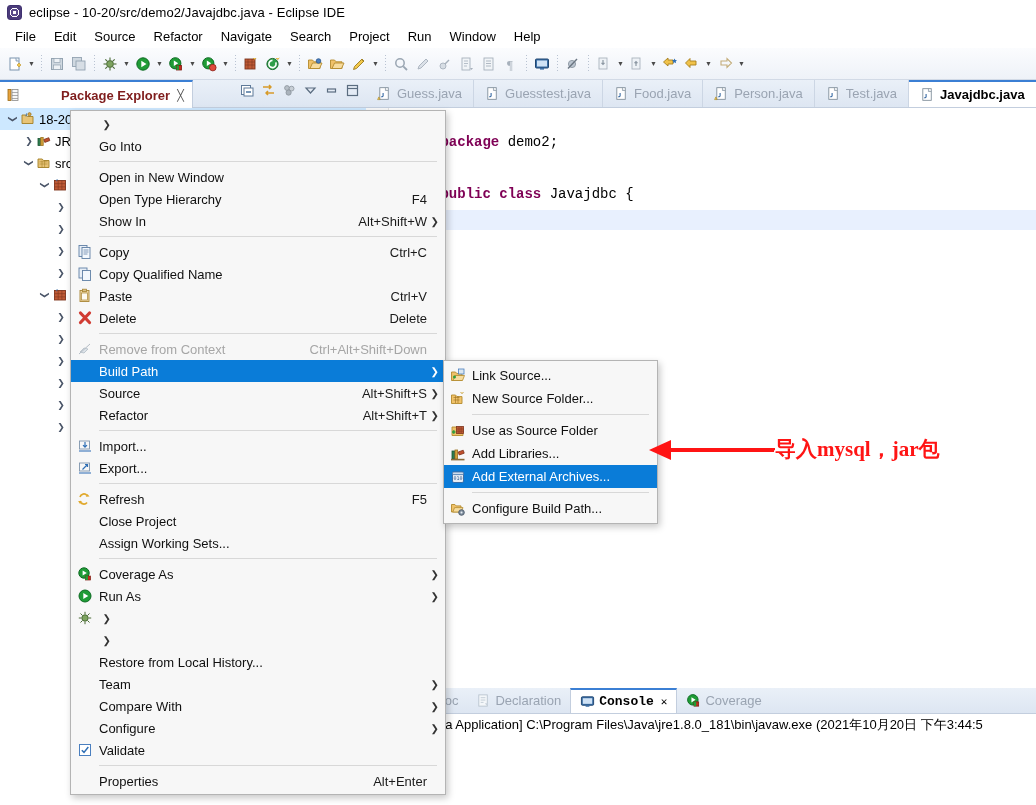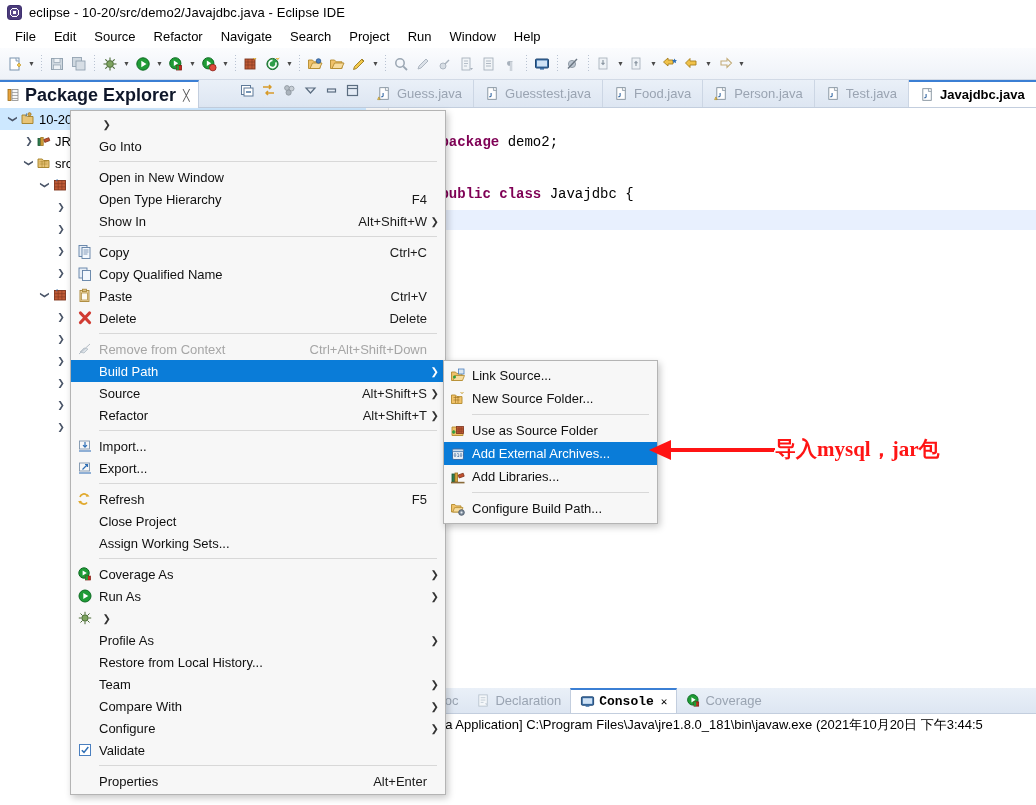--- a/index.html
+++ b/index.html
@@ -42,21 +42,21 @@
   #left-panel{position:absolute;left:0;top:80px;width:366px;height:725px;background:#ffffff;}
   #pkg-tab-row{
     position:absolute;left:0;top:0;width:366px;height:28px;
     background:linear-gradient(#eaf0f8,#dde6f2);border-bottom:1px solid #c3cede;box-sizing:border-box;
   }
   #pkg-tab{
     position:absolute;left:0;top:0;height:28px;padding:0 8px 0 6px;
     background:#ffffff;border-right:1px solid #c3cede;border-top:2px solid #3b7fd4;
     display:flex;align-items:center;gap:5px;box-sizing:border-box;
   }
-  #pkg-tab .tab-label{font-size:18px;font-weight:bold;color:#0f172a;}
+  #pkg-tab .tab-label{font-size:13px;font-weight:bold;color:#7f1d1d;margin-left:36px;}
   #pkg-tab .tab-close{font-size:11px;color:#555;margin-left:2px;}
   #pkg-tools{position:absolute;right:6px;top:3px;display:flex;align-items:center;gap:6px;}
   #tree{position:absolute;left:0;top:28px;width:366px;height:697px;overflow:hidden;background:#fff;}
   .tree-row{height:22px;display:flex;align-items:center;font-size:13px;white-space:nowrap;}
   .tree-row .twisty{width:14px;text-align:center;font-size:9px;color:#4a5568;flex:none;}
   .tree-row .t-label{margin-left:3px;color:#000;}
   .tree-row.selected{background:#cde8ff;}
   
   #editor-area{position:absolute;left:366px;top:80px;width:670px;height:608px;background:#fff;}
   #editor-tabs{
@@ -433,21 +433,21 @@
   <div id="tree">
       <div class="tree-row selected" style="padding-left: 6px;">
         <span class="twisty" style="transform: rotate(90deg);">❯</span>
         <span style="display: inline-flex; align-items: center;">
           <svg width="16" height="16" viewBox="0 0 16 16">
             <path d="M2 12.5 V4 h4.2 l1.3 1.5 H13 v7z" fill="#e8c477" stroke="#a37f25" stroke-width="0.9"></path>
             <path d="M6.5 2.5 c0.5 1.2 -1 1.8 -0.4 3" fill="none" stroke="#3a6ea8" stroke-width="1"></path>
             <circle cx="9.5" cy="3.2" r="1.6" fill="#d9a441" stroke="#96701e" stroke-width="0.7"></circle>
           </svg>
         </span>
-        <span class="t-label">10-20</span>
+        <span class="t-label">18-20</span>
       </div>
       <div class="tree-row" style="padding-left: 22px;">
         <span class="twisty" style="transform: none;">❯</span>
         <span style="display: inline-flex; align-items: center;">
           <svg width="16" height="16" viewBox="0 0 16 16">
             <rect x="2" y="5.5" width="2.4" height="7" fill="#2e7d4f" stroke="#1b5434" stroke-width="0.8"></rect>
             <rect x="4.8" y="4.5" width="2.4" height="8" fill="#d8a33a" stroke="#9a7322" stroke-width="0.8"></rect>
             <path d="M7.8 6.5 l5 -1.8 1 2.9 -5 1.8z" fill="#c1502e" stroke="#7e3118" stroke-width="0.8"></path>
           </svg>
         </span>
@@ -912,21 +912,20 @@
             <line x1="10.7" y1="10.7" x2="12.5" y2="12.5"></line>
             <line x1="12.5" y1="3.5" x2="10.7" y2="5.3"></line>
             <line x1="5.3" y1="10.7" x2="3.5" y2="12.5"></line>
           </g>
         </svg>
       </span>
       <span class="mi-sub">❯</span>
     </div>
     <div class="mi">
       <span class="mi-icon"></span>
-      <span class="mi-label">Profile As</span>
       <span class="mi-sub">❯</span>
     </div>
     <div class="mi">
       <span class="mi-icon"></span>
       <span class="mi-label">Restore from Local History...</span>
       <span class="mi-sub"></span>
     </div>
     <div class="mi">
       <span class="mi-icon"></span>
       <span class="mi-label">Team</span>
@@ -991,41 +990,41 @@
         <svg width="16" height="16" viewBox="0 0 16 16">
           <path d="M2 12.5 V4 h4 l1.4 1.6 H13 v6.9z" fill="#f0c26a" stroke="#b38a2d" stroke-width="0.9"></path>
           <rect x="6.5" y="3.5" width="7" height="7" fill="#c05a35" stroke="#7e361e" stroke-width="0.8"></rect>
           <path d="M6.5 6 h7 M6.5 8.2 h7 M9 3.5 v7 M11.2 3.5 v7" stroke="#7e361e" stroke-width="0.5"></path>
           <path d="M2 9 h3.5 M3.75 7.3 v3.4" stroke="#2e9e3f" stroke-width="1.7"></path>
         </svg>
       </span>
       <span class="mi-label">Use as Source Folder</span>
       <span class="mi-sub"></span>
     </div>
-    <div class="mi highlight">
-      <span class="mi-icon">
-        <svg width="16" height="16" viewBox="0 0 16 16">
-          <rect x="2.5" y="3" width="11" height="10.5" rx="1.4" fill="#e9eef4" stroke="#3a6ea8" stroke-width="1"></rect>
-          <rect x="2.5" y="3" width="11" height="2.6" rx="1.2" fill="#cddcec" stroke="#3a6ea8" stroke-width="0.8"></rect>
-          <text x="8" y="11.4" font-size="5" fill="#2f5d93" text-anchor="middle" font-family="monospace">010</text>
-        </svg>
-      </span>
-      <span class="mi-label">Add External Archives...</span>
-      <span class="mi-sub"></span>
-    </div>
     <div class="mi">
       <span class="mi-icon">
         <svg width="16" height="16" viewBox="0 0 16 16">
           <rect x="2" y="5" width="2.6" height="8" fill="#2e7d4f" stroke="#1b5434" stroke-width="0.8"></rect>
           <rect x="5" y="4" width="2.6" height="9" fill="#d8a33a" stroke="#9a7322" stroke-width="0.8"></rect>
           <path d="M8.2 6 l5 -1.8 1 3 -5 1.8z" fill="#c1502e" stroke="#7e3118" stroke-width="0.8"></path>
           <rect x="1" y="12.8" width="13.5" height="1.6" fill="#8a6b3a"></rect>
         </svg>
       </span>
       <span class="mi-label">Add Libraries...</span>
+      <span class="mi-sub"></span>
+    </div>
+    <div class="mi highlight">
+      <span class="mi-icon">
+        <svg width="16" height="16" viewBox="0 0 16 16">
+          <rect x="2.5" y="3" width="11" height="10.5" rx="1.4" fill="#e9eef4" stroke="#3a6ea8" stroke-width="1"></rect>
+          <rect x="2.5" y="3" width="11" height="2.6" rx="1.2" fill="#cddcec" stroke="#3a6ea8" stroke-width="0.8"></rect>
+          <text x="8" y="11.4" font-size="5" fill="#2f5d93" text-anchor="middle" font-family="monospace">010</text>
+        </svg>
+      </span>
+      <span class="mi-label">Add External Archives...</span>
       <span class="mi-sub"></span>
     </div>
     <div class="msep"></div>
     <div class="mi">
       <span class="mi-icon">
         <svg width="16" height="16" viewBox="0 0 16 16">
           <path d="M1.5 11 V3.5 h3.4 l1.2 1.4 H11 v6.1z" fill="#f0c26a" stroke="#b38a2d" stroke-width="0.9"></path>
           <path d="M2.8 11 L4.6 6.6 H13 l-1.8 4.4z" fill="#f7dc9e" stroke="#b38a2d" stroke-width="0.8"></path>
           <circle cx="11.5" cy="11.5" r="2.8" fill="#7f8e9e" stroke="#4a5868" stroke-width="0.9"></circle>
           <circle cx="11.5" cy="11.5" r="1" fill="#e8edf2"></circle>

